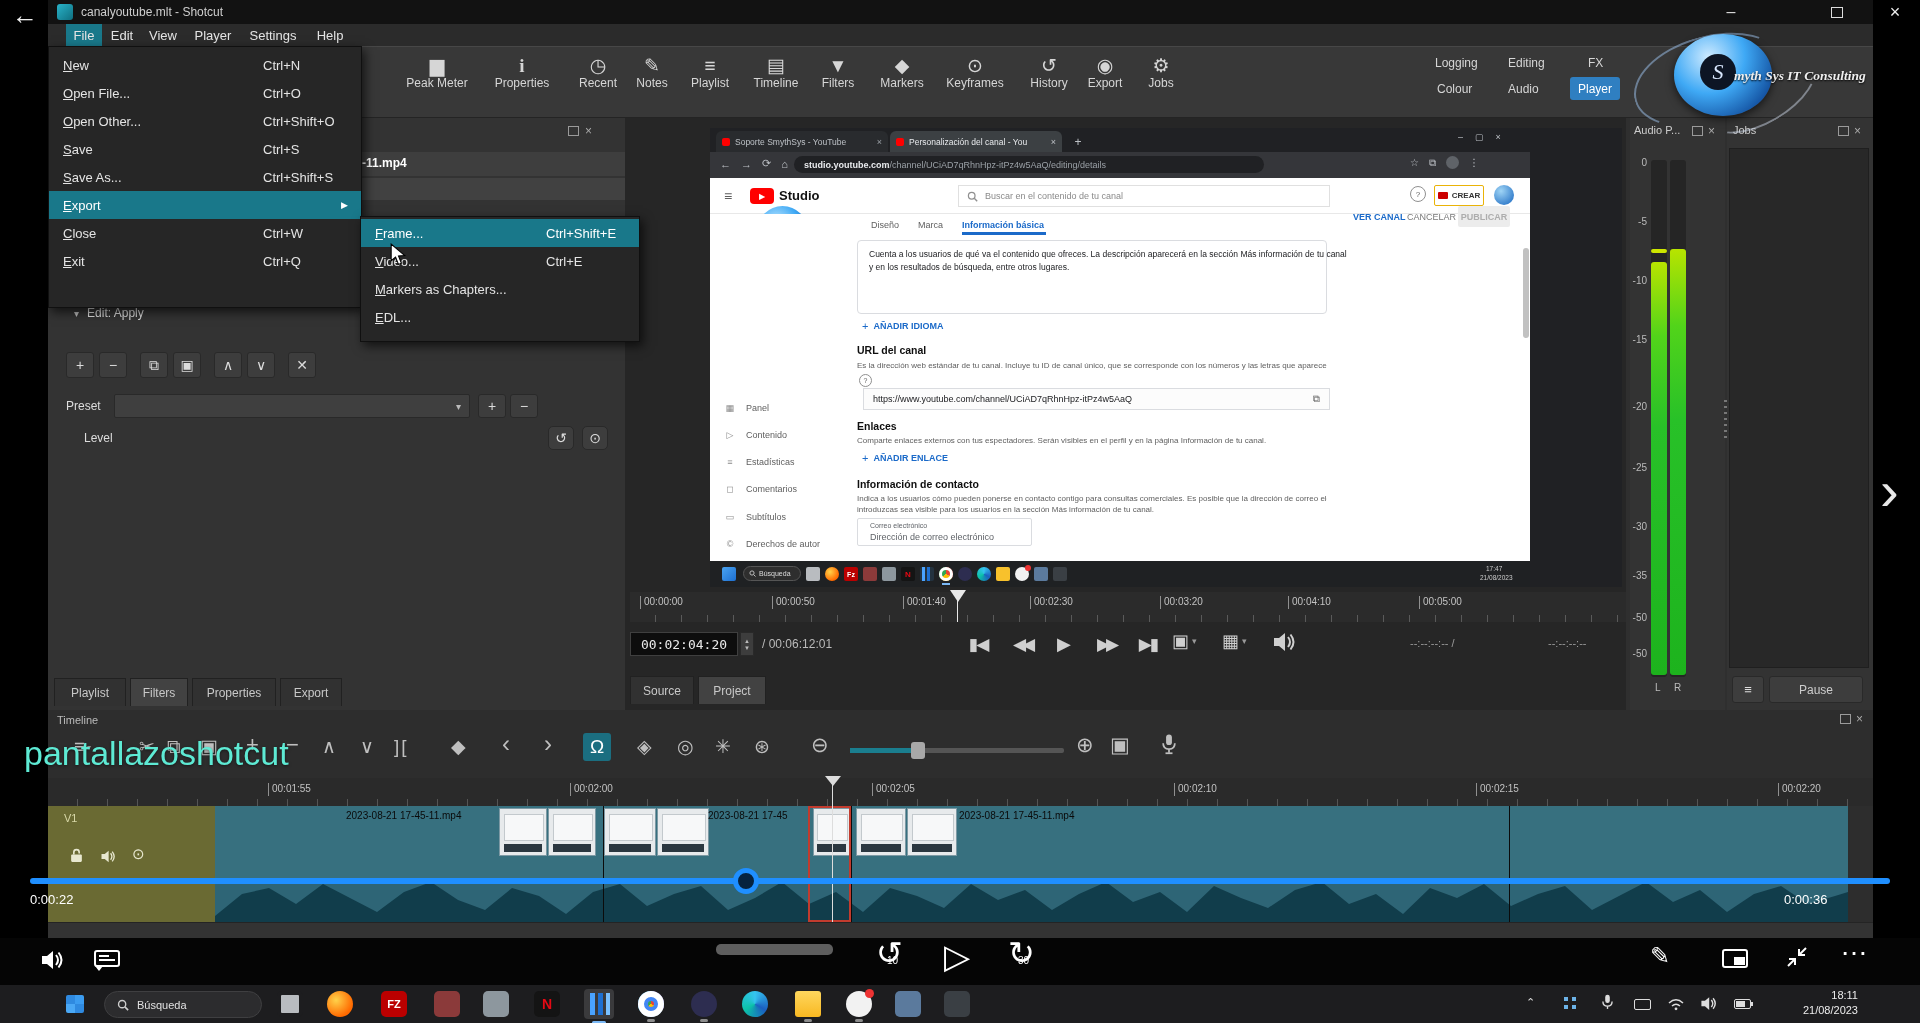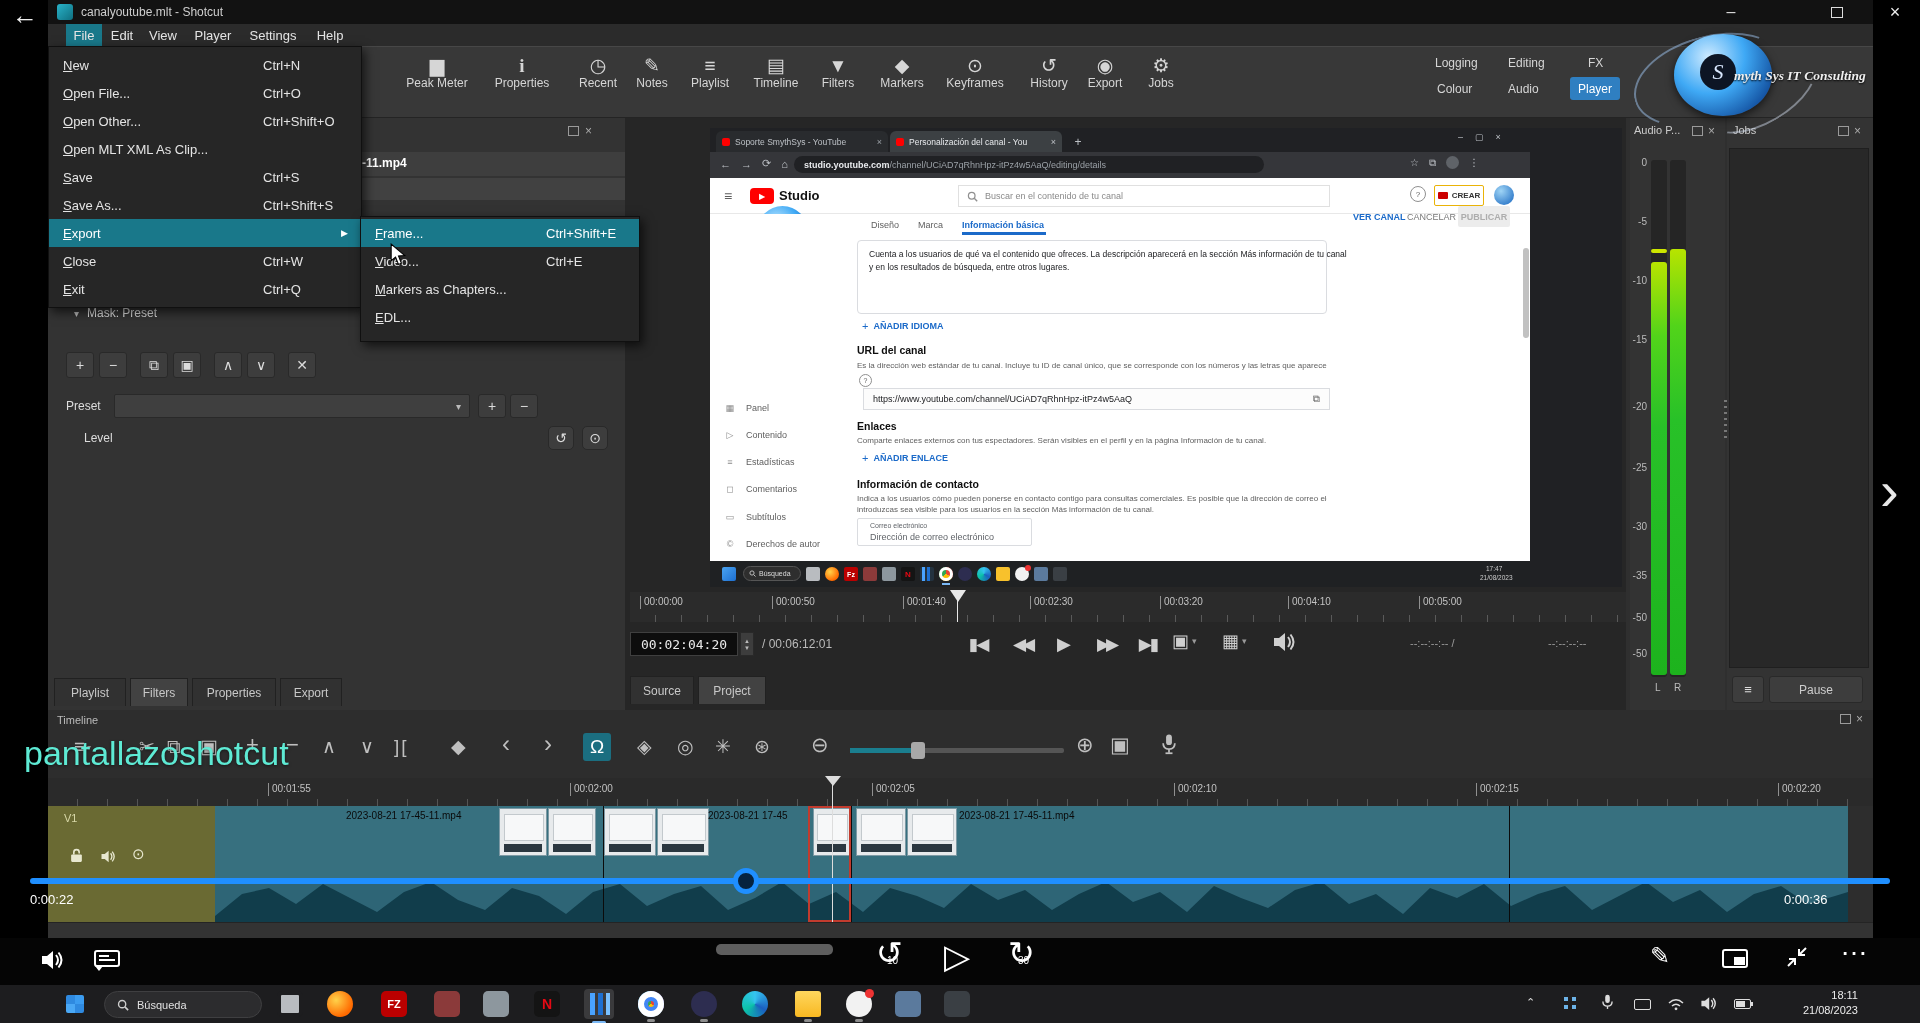--- a/index.html
+++ b/index.html
@@ -133,21 +133,21 @@
   <div class="a f" style="left:568px;top:126px;gap:6px">
     <span class="dockic"></span>
     <span style="color:#aaa;font-size:12px;line-height:10px">×</span>
   </div>
   <div class="a" style="left:48px;top:152px;width:577px;height:24px;background:#3e3e3e"></div>
   <div class="a" style="left:362px;top:156px;font-size:12px;font-weight:bold;color:#fff">-11.mp4</div>
   <div class="a" style="left:48px;top:178px;width:577px;height:22px;background:#414141"></div>
   <div class="a" style="left:48px;top:254px;width:577px;height:26px;background:#19788a"></div>
   <div class="a f" style="left:74px;top:306px;gap:8px">
     <span style="font-size:10px;color:#bbb">▾</span>
-    <span style="font-size:12px;color:#ddd">Mask: Preset</span>
+    <span style="font-size:12px;color:#ddd">Edit: Apply</span>
   </div>
   <div class="a sbtn" style="left:66px;top:352px;width:28px;height:26px">+</div>
   <div class="a sbtn" style="left:99px;top:352px;width:28px;height:26px">−</div>
   <div class="a sbtn" style="left:140px;top:352px;width:28px;height:26px">⧉</div>
   <div class="a sbtn" style="left:173px;top:352px;width:28px;height:26px">▣</div>
   <div class="a sbtn" style="left:214px;top:352px;width:28px;height:26px">∧</div>
   <div class="a sbtn" style="left:247px;top:352px;width:28px;height:26px">∨</div>
   <div class="a sbtn" style="left:288px;top:352px;width:28px;height:26px">✕</div>
   <div class="a" style="left:66px;top:399px;font-size:12px;color:#ddd">Preset</div>
   <div class="a f" style="left:114px;top:394px;width:356px;height:24px;background:#3f3f3f;border:1px solid #292929;border-radius:2px;box-sizing:border-box;justify-content:flex-end;padding-right:8px">
@@ -538,23 +538,20 @@
         <span class="lbl">New</span>
         <span class="sc">Ctrl+N</span>
       </div>
     <div class="mi">
         <span class="lbl">Open File...</span>
         <span class="sc">Ctrl+O</span>
       </div>
     <div class="mi">
         <span class="lbl">Open Other...</span>
         <span class="sc">Ctrl+Shift+O</span>
-      </div>
-    <div class="mi">
-        <span class="lbl">Open MLT XML As Clip...</span>
       </div>
     <div class="mi">
         <span class="lbl">Save</span>
         <span class="sc">Ctrl+S</span>
       </div>
     <div class="mi">
         <span class="lbl">Save As...</span>
         <span class="sc">Ctrl+Shift+S</span>
       </div>
     <div class="mi hl">

